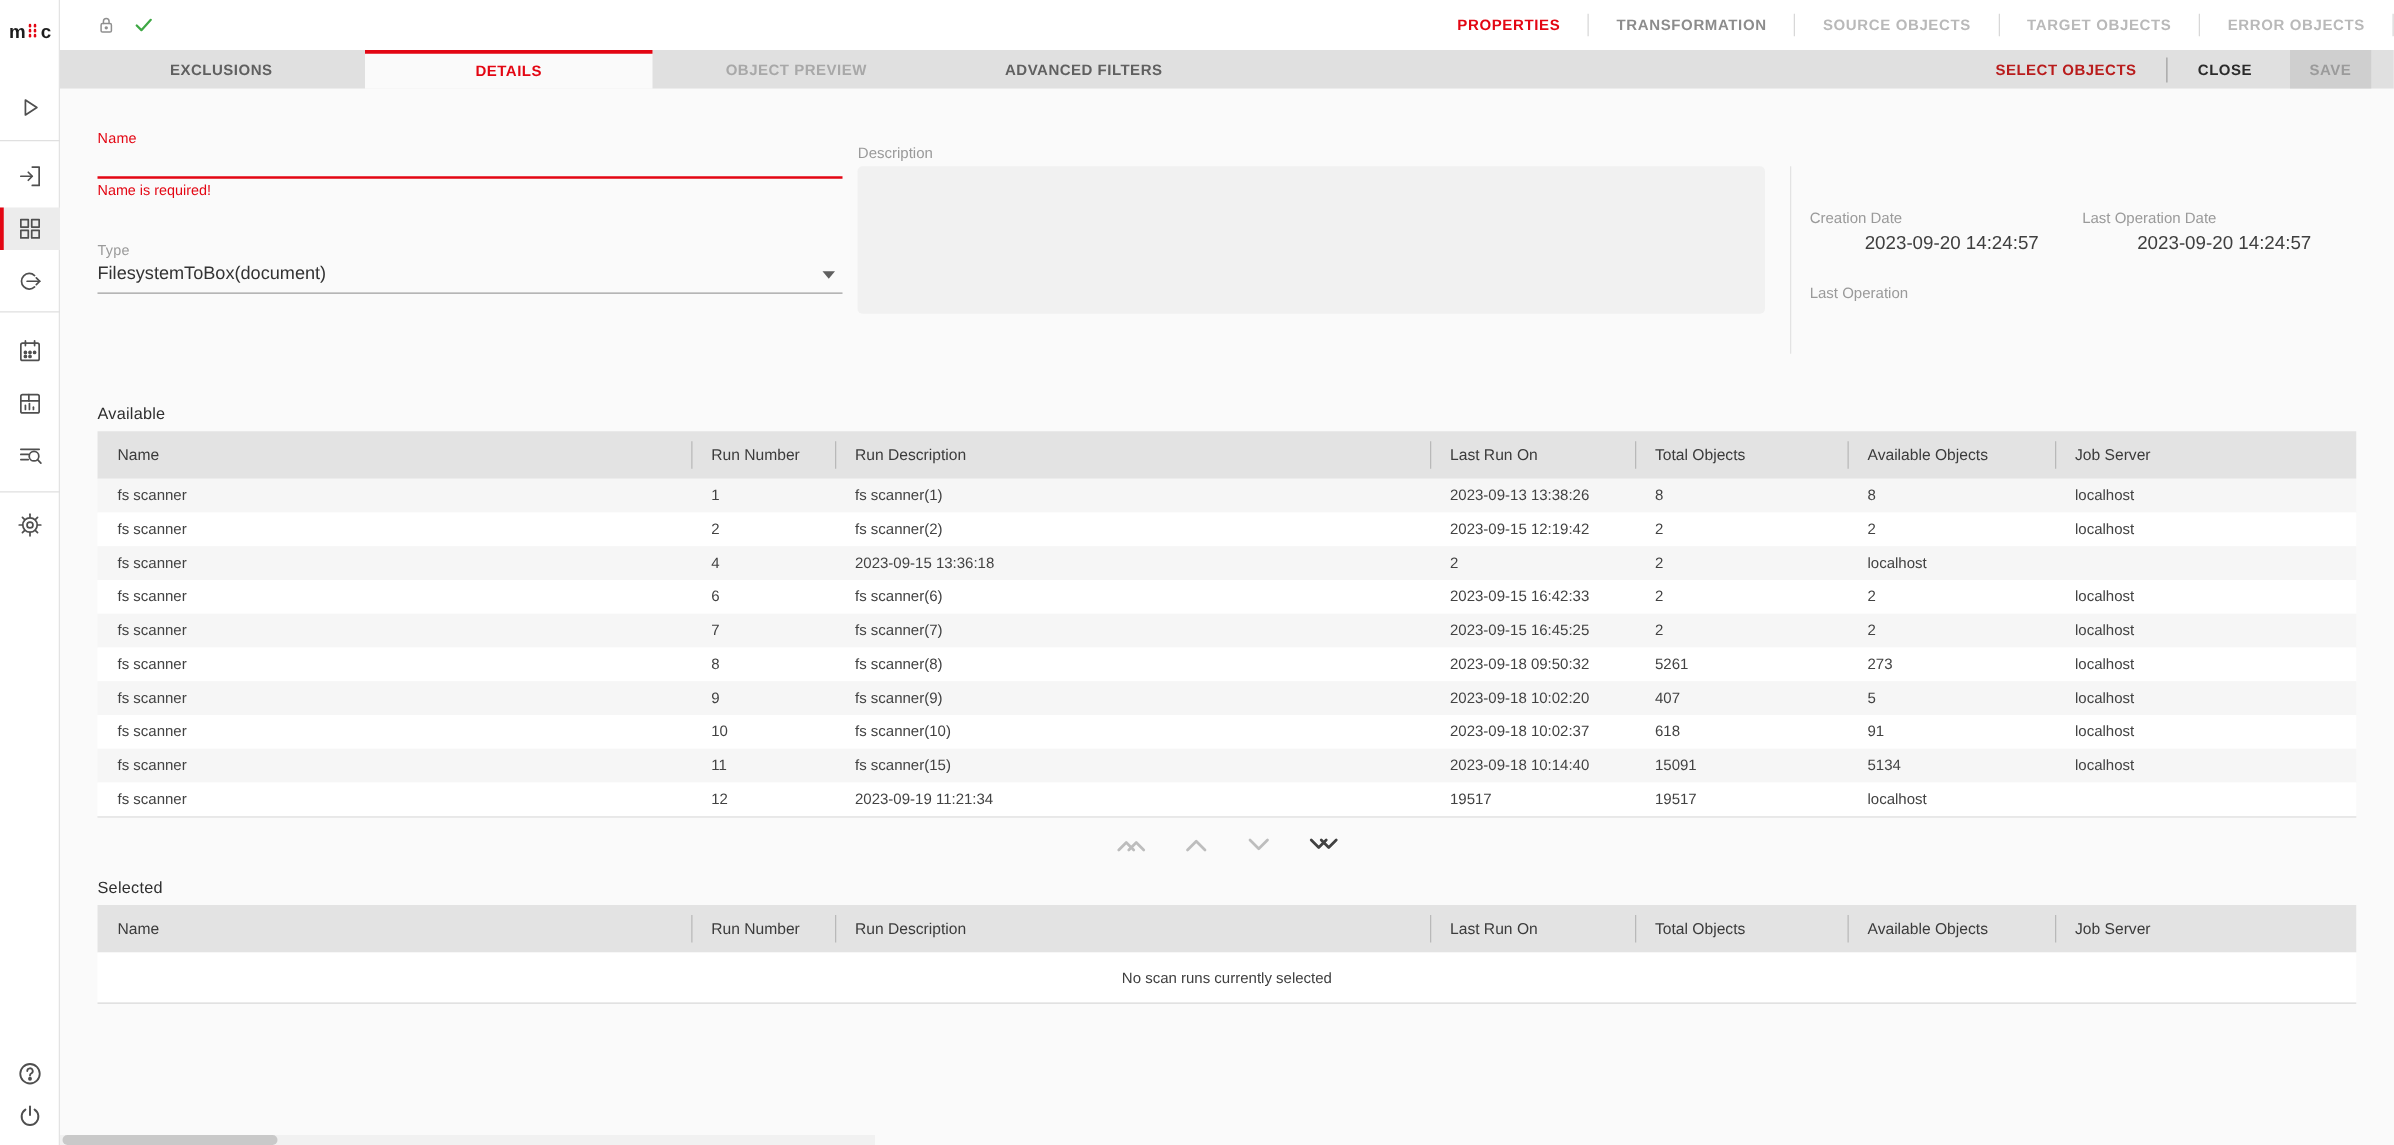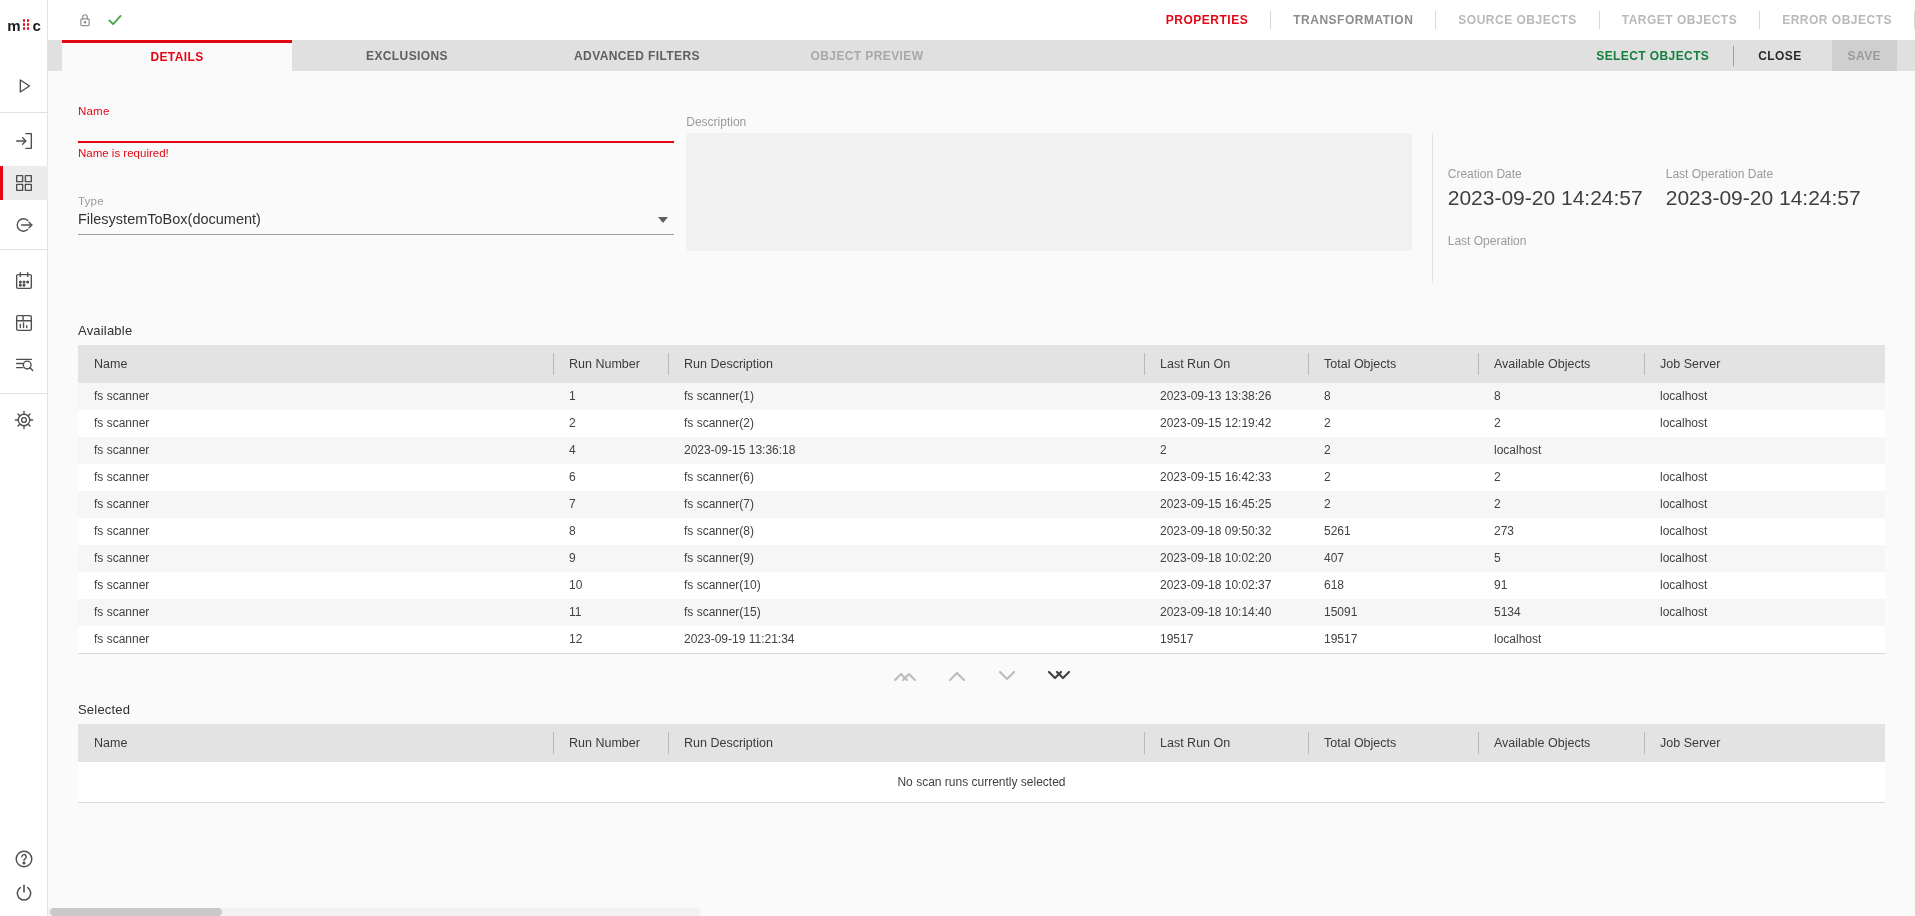--- a/index.html
+++ b/index.html
@@ -38,21 +38,21 @@
   .tabbar { position:absolute; left:48px; top:40px; right:0; height:31px;
     background:#e0e0e0; display:flex; align-items:stretch; }
   .tab { width:230px; display:flex; align-items:center; justify-content:center;
     font-size:12px; font-weight:700; letter-spacing:.4px; color:#606060; cursor:pointer; }
   .tab:first-child { margin-left:14px; }
   .tab.active { background:#fafafa; color:#e30613; border-top:3px solid #e30613; }
   .tab.disabled { color:#a8a8a8; }
   .tab-actions { margin-left:auto; display:flex; align-items:center; }
   .action-link { font-size:12px; font-weight:700; letter-spacing:.4px; padding:0 24px;
     cursor:pointer; white-space:nowrap; }
-  .action-link.disabled { color:#15803d; }
+  .action-link.disabled { color:#b91c1c; }
   .action-link.close { color:#2b2b2b; }
   .action-div { width:1px; height:20px; background:#9e9e9e; }
   .save-btn { height:31px; min-width:56px; padding:0 16px; margin-left:6px; margin-right:18px;
     background:#cfcfcf; color:#9b9b9b; font-size:12px; font-weight:700; letter-spacing:.4px;
     border:none; cursor:pointer; font-family:inherit; }
 
   
   .content { position:absolute; left:48px; top:71px; right:0; bottom:0;
     background:#fafafa; padding:34px 30px 0 30px; overflow:hidden; }
 
@@ -75,21 +75,21 @@
   .desc-label { margin-top:10px; font-size:12px; color:#9a9a9a; }
   .desc-box { margin-top:4px; width:100%; height:118px; background:#f1f1f1;
     border:none; border-radius:4px; resize:none; font-family:inherit; font-size:13px;
     color:#555; padding:8px 10px; outline:none; }
 
   .form-divider { width:1px; height:150px; background:#e3e3e3; margin-left:20px; margin-top:28px; }
 
   .dates-col { margin-left:15px; margin-top:62px; width:440px; }
   .dates-grid { display:grid; grid-template-columns:218px auto; }
   .date-label { font-size:12px; color:#9a9a9a; }
-  .date-value { margin-top:5px; font-size:21px; color:#3f3f3f; }
+  .date-value { margin-top:5px; font-size:15px; color:#3f3f3f;margin-left:44px; }
   .lastop { margin-top:24px; }
 
   
   .section-title { font-size:13px; color:#2f2f2f; letter-spacing:.2px; }
   .avail-title { margin-top:40px; }
   .sel-title { margin-top:4px; }
   .cols { display:grid; grid-template-columns:475px 115px 476px 164px 170px 166px 1fr; }
   .thead { margin-top:7px; background:#e3e3e3; height:38px; }
   .th { position:relative; line-height:38px; padding-left:16px; font-size:12.5px; color:#3b3b3b; }
   .th + .th::before { content:""; position:absolute; left:0; top:8px; bottom:8px; width:1px; background:#b9b9b9; }
@@ -240,24 +240,24 @@
     <div class="nav-item disabled">SOURCE OBJECTS</div>
     <div class="nav-div"></div>
     <div class="nav-item disabled">TARGET OBJECTS</div>
     <div class="nav-div"></div>
     <div class="nav-item disabled">ERROR OBJECTS</div>
     <div class="nav-div"></div>
   </div>
 </div>
 
 <div class="tabbar">
+  <div class="tab">EXCLUSIONS</div>
   <div class="tab active">DETAILS</div>
-  <div class="tab">EXCLUSIONS</div>
+  <div class="tab disabled">OBJECT PREVIEW</div>
   <div class="tab">ADVANCED FILTERS</div>
-  <div class="tab disabled">OBJECT PREVIEW</div>
   <div class="tab-actions">
     <div class="action-link disabled">SELECT OBJECTS</div>
     <div class="action-div"></div>
     <div class="action-link close">CLOSE</div>
     <button class="save-btn">SAVE</button>
   </div>
 </div>
 
 <div class="content">
 

